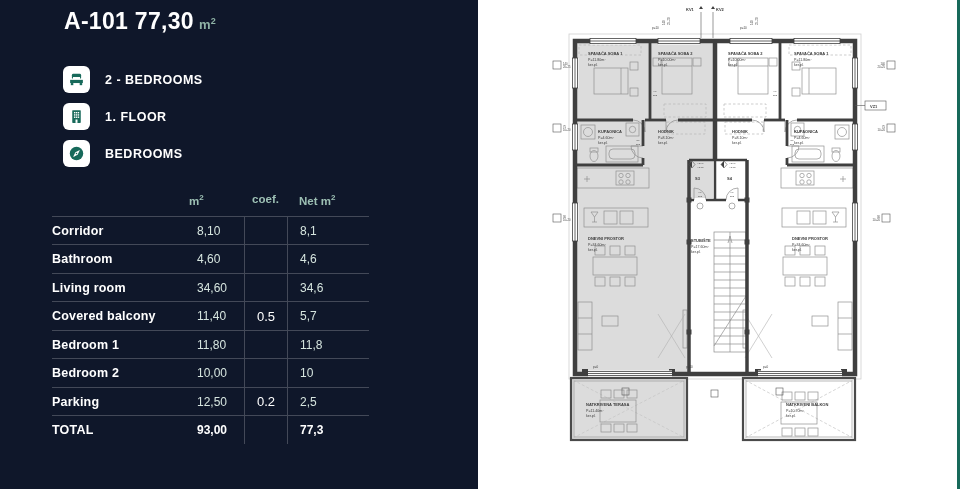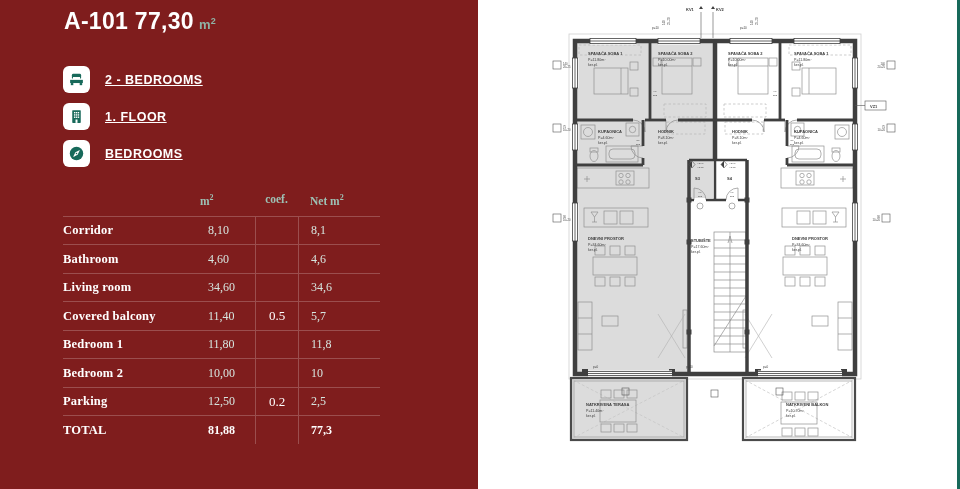--- a/index.html
+++ b/index.html
@@ -1,30 +1,30 @@
 <!DOCTYPE html>
 <html><head>
 <meta charset="utf-8">
 <style>
   html,body{margin:0;padding:0;}
   body{width:960px;height:489px;position:relative;background:#fff;overflow:hidden;
        font-family:"Liberation Sans", sans-serif;}
   
-  .panel{position:absolute;left:0;top:0;width:478px;height:489px;background:#7f1d1d;color:#fff;}
+  .panel{position:absolute;left:0;top:0;width:478px;height:489px;background:#0f172a;color:#fff;}
   .edge-strip{position:absolute;right:0;top:0;width:3px;height:489px;background:#17695a;}
   .title{position:absolute;left:64px;top:8px;font-size:23px;font-weight:700;letter-spacing:.3px;white-space:nowrap;}
   .title .unit{color:#8fb3a6;font-size:13px;font-weight:600;margin-left:5px;}
   .title .unit sup{font-size:9px;}
   .features{position:absolute;left:63px;top:66px;}
   .feature{display:flex;align-items:center;margin-bottom:10px;height:27px;}
   .ficon{width:27px;height:27px;background:#fff;border-radius:6px;display:flex;align-items:center;justify-content:center;margin-right:15px;flex:0 0 27px;}
   .ficon svg{width:17px;height:17px;}
-  .flabel{font-size:12.5px;font-weight:700;letter-spacing:.5px;text-decoration:underline;}
+  .flabel{font-size:12.5px;font-weight:700;letter-spacing:.5px;}
   
-  .atable{position:absolute;left:63px;top:193px;width:317px;font-family:Liberation Serif, serif;}
+  .atable{position:absolute;left:52px;top:193px;width:317px;}
   .thead,.trow{display:grid;grid-template-columns:135px 57px 43px 82px;}
   .thead{padding-bottom:9px;}
   .th{font-size:11.5px;color:#9dc0b4;font-weight:600;}
   .th-m2{padding-left:2px;}
   .th-coef{text-align:center;}
   .th-net{padding-left:12px;}
   .th sup{font-size:8px;}
   .trow{height:27.5px;border-top:1px solid rgba(255,255,255,.22);}
   .td{display:flex;align-items:center;min-width:0;}
   .td-label{font-weight:700;font-size:12.5px;color:#fff;letter-spacing:.2px;}
@@ -142,21 +142,21 @@
           <div class="td td-net">10</div>
         </div>
         <div class="trow">
           <div class="td td-label">Parking</div>
           <div class="td td-m2">12,50</div>
           <div class="td td-coef">0.2</div>
           <div class="td td-net">2,5</div>
         </div>
         <div class="trow total">
           <div class="td td-label">TOTAL</div>
-          <div class="td td-m2">81,88</div>
+          <div class="td td-m2">93,00</div>
           <div class="td td-coef"></div>
           <div class="td td-net">77,3</div>
         </div>
       </div>
   </div>
 </div>
 
 <svg class="plan" viewBox="0 0 368 460">
 
   <rect x="21" y="34" width="292" height="345" fill="none" stroke="#cfcfcf" stroke-width="0.8"></rect>

